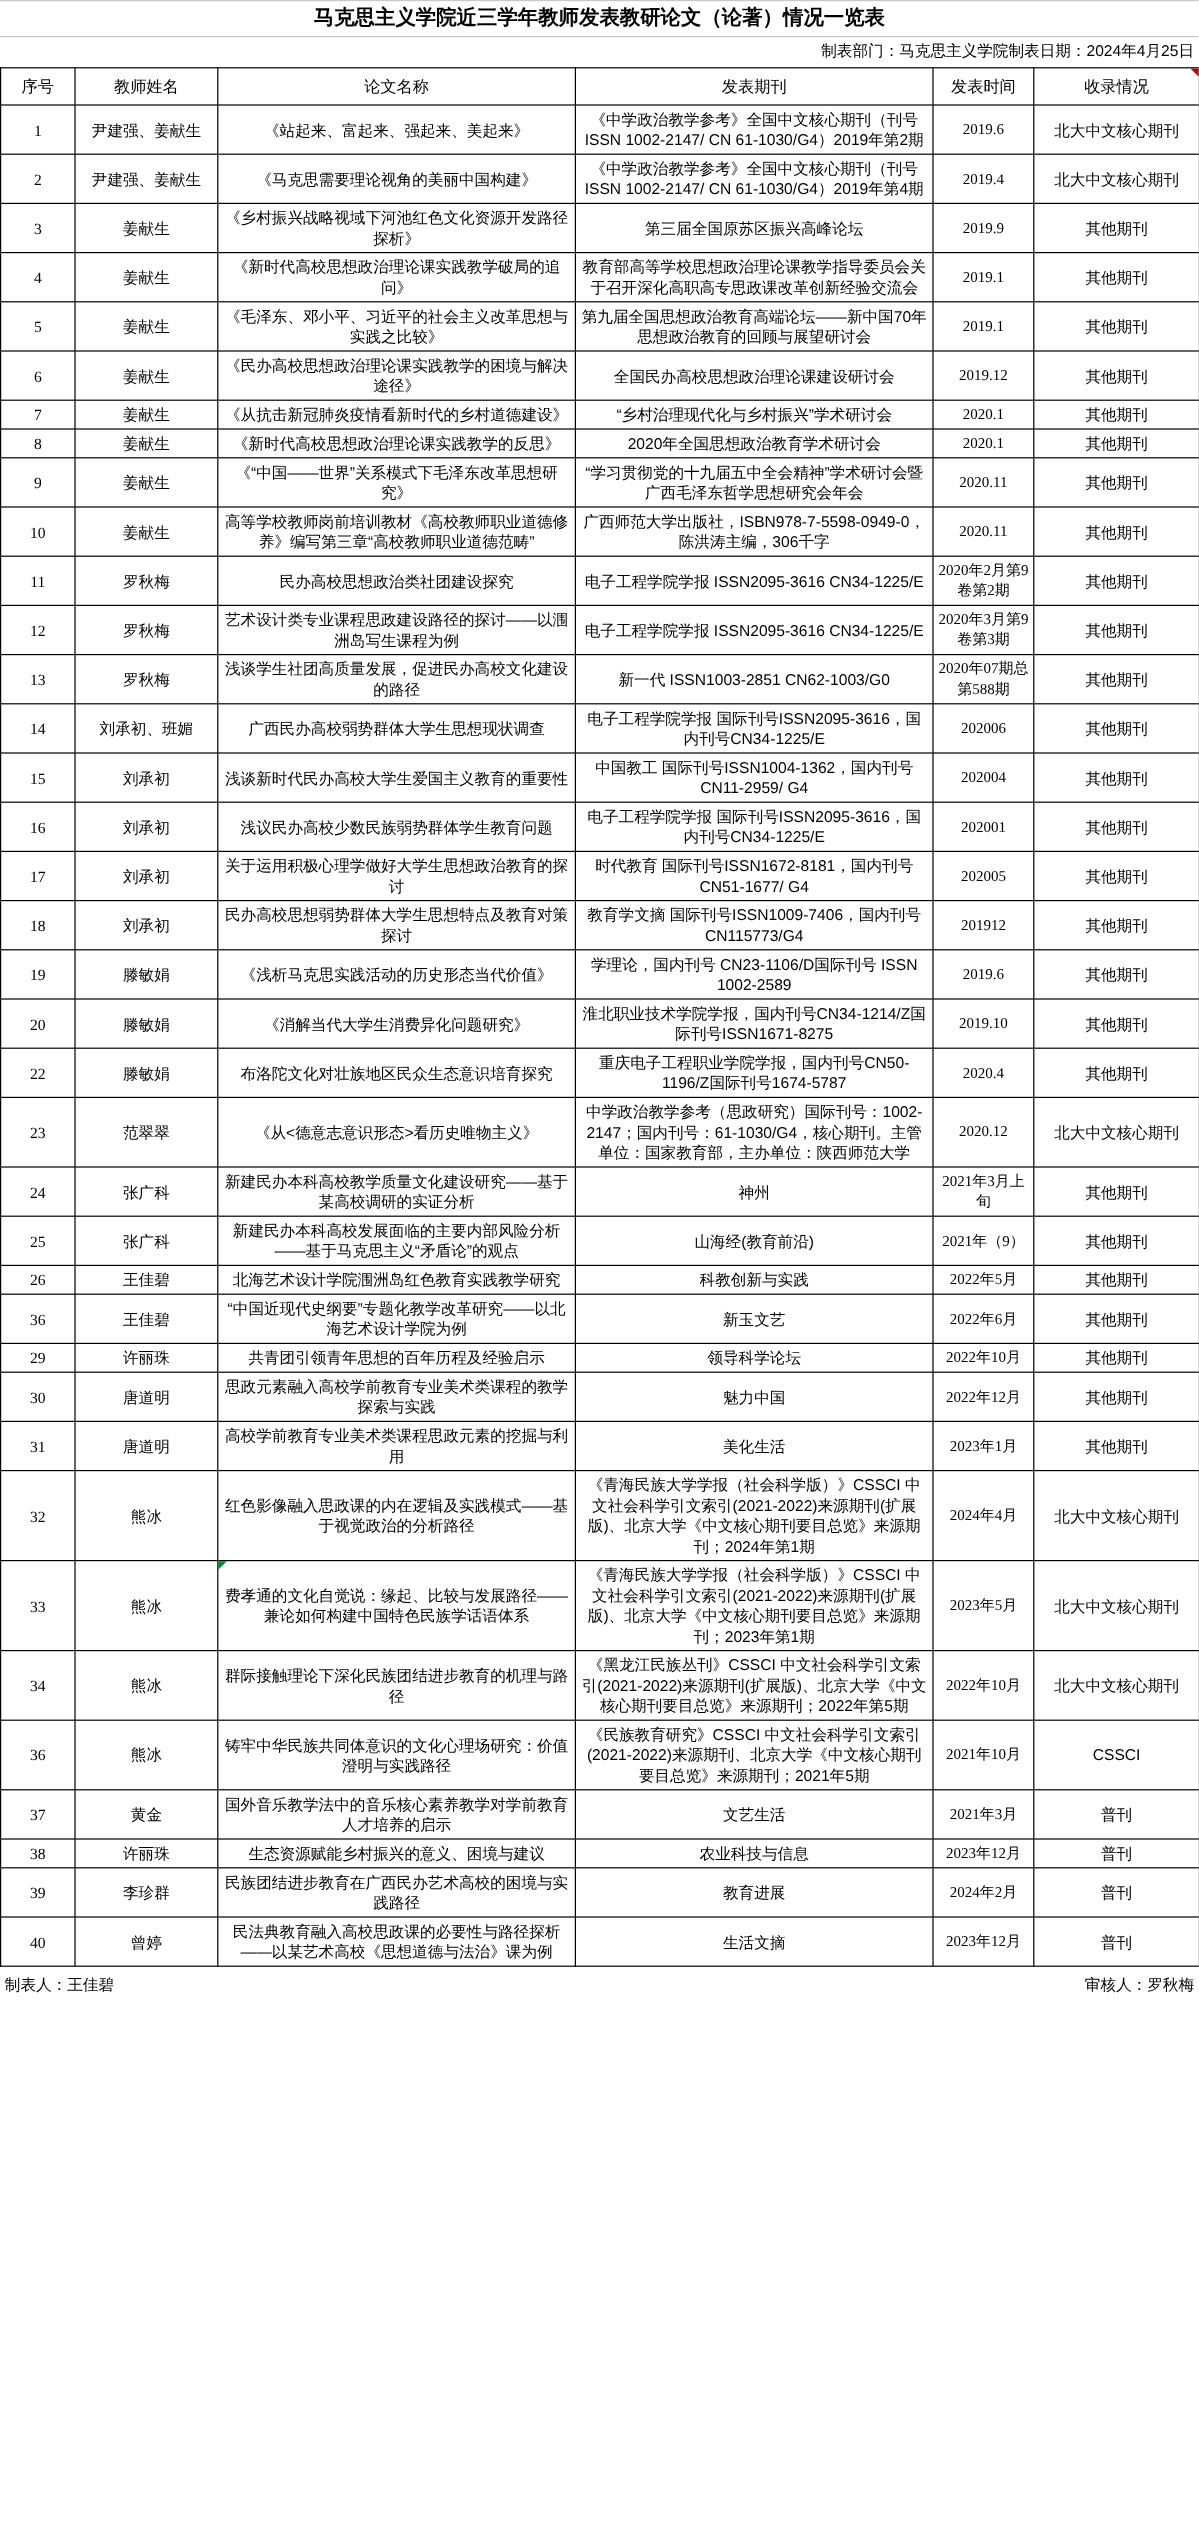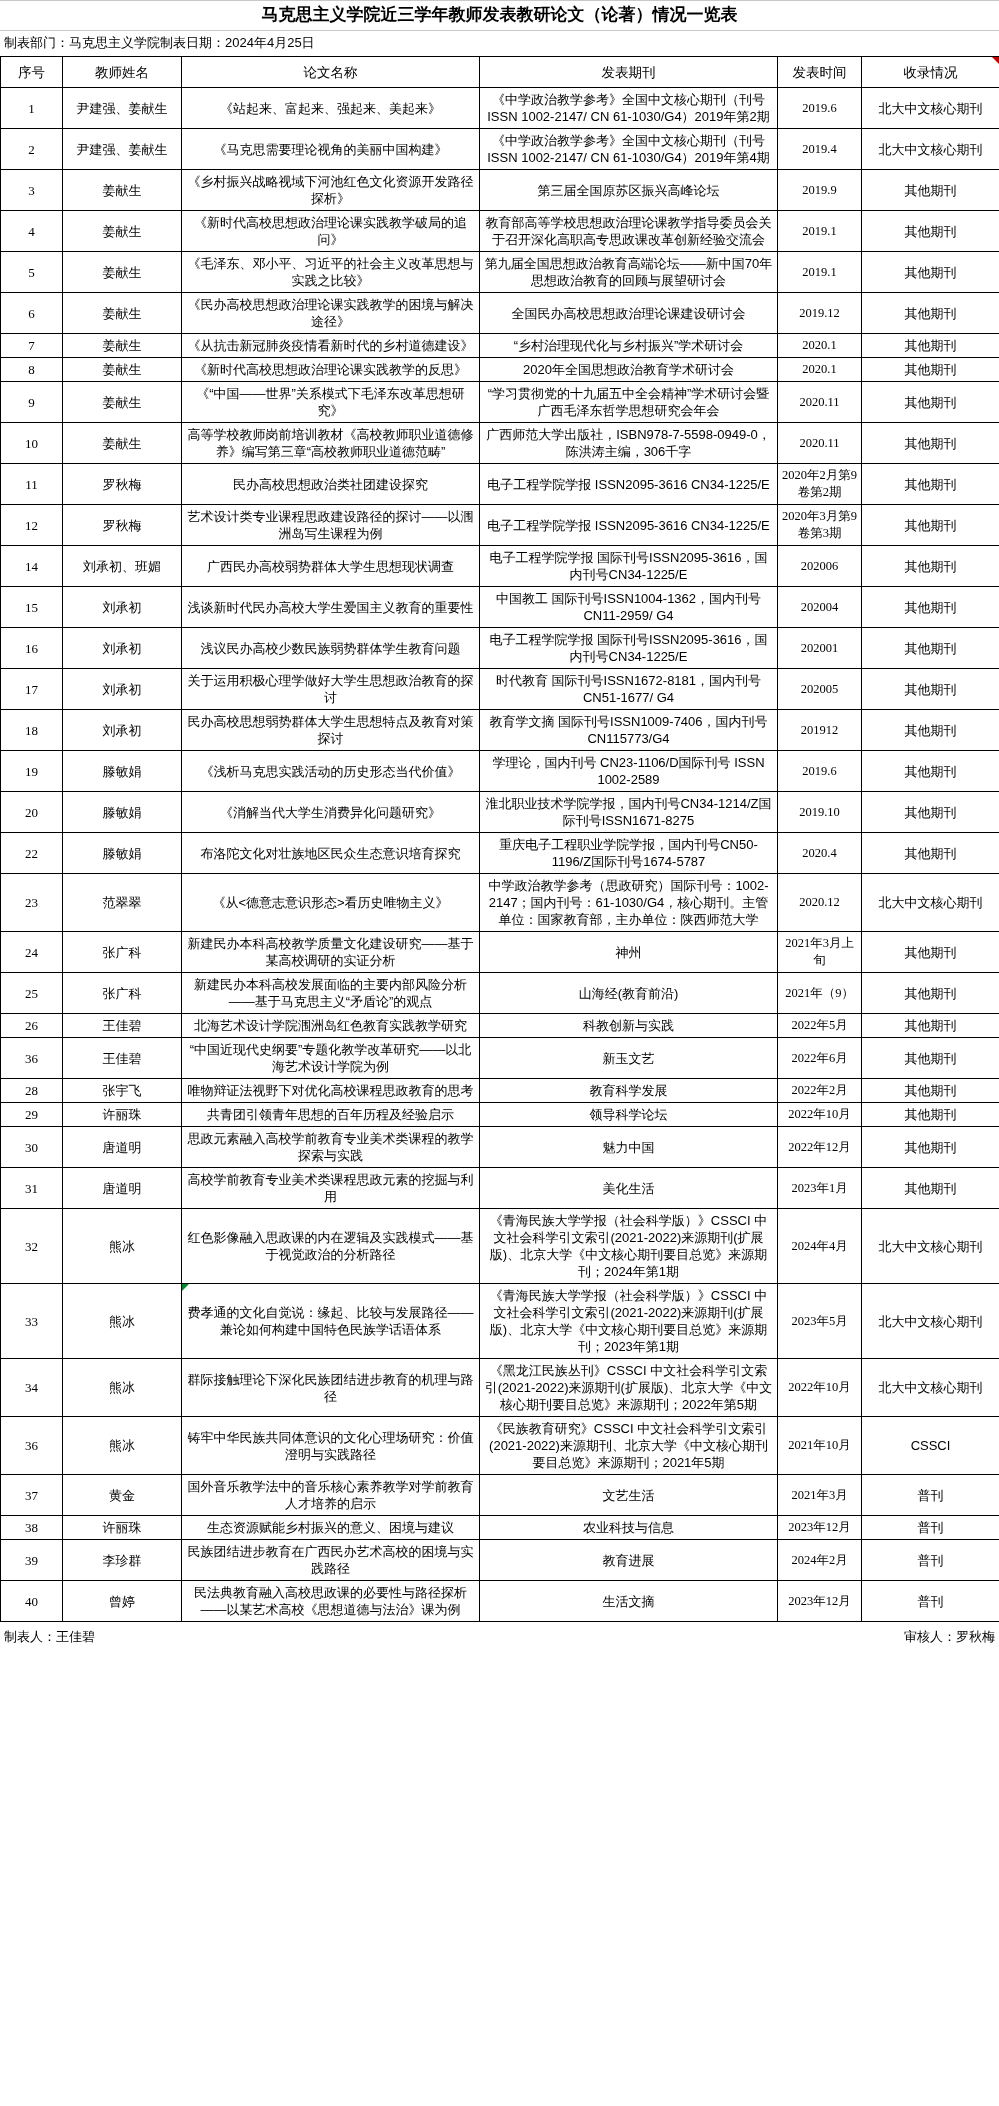--- a/index.html
+++ b/index.html
@@ -4,21 +4,21 @@
 <style>
   html,body{margin:0;padding:0;background:#fff;color:#000;}
   body{width:999px;font-family:"Liberation Sans","DejaVu Sans",sans-serif;}
   .sheet{width:999px;border-top:1px solid #c9c9c9;}
   .title-row{
     text-align:center;font-weight:bold;font-size:17px;line-height:24px;
     padding:2px 0 3px;border-bottom:1px solid #c9c9c9;
     font-family:"Liberation Sans","DejaVu Sans",sans-serif;
   }
   .meta-row{
-    display:flex;justify-content:flex-start;align-items:center;
+    display:flex;justify-content:flex-end;align-items:center;
     font-size:13px;padding:3px 4px 4px;
   }
   table.papers{width:999px;border-collapse:collapse;table-layout:fixed;}
   col.c1{width:62px}col.c2{width:119px}col.c3{width:298px}
   col.c4{width:298px}col.c5{width:84px}col.c6{width:138px}
   th,td{
     border:1px solid #000;text-align:center;vertical-align:middle;
     padding:3px 3px;font-size:13px;line-height:17px;font-weight:normal;
     word-break:break-word;position:relative;
   }
@@ -200,20 +200,31 @@
           <td>罗秋梅</td>
           <td class="ptitle">
             
             <span>艺术设计类专业课程思政建设路径的探讨——以涠洲岛写生课程为例</span>
           </td>
           <td class="journal">电子工程学院学报  ISSN2095-3616 CN34-1225/E</td>
           <td class="time">2020年3月第9卷第3期</td>
           <td>其他期刊</td>
         </tr>
         <tr>
+          <td class="num">13</td>
+          <td>罗秋梅</td>
+          <td class="ptitle">
+            
+            <span>浅谈学生社团高质量发展，促进民办高校文化建设的路径</span>
+          </td>
+          <td class="journal">新一代  ISSN1003-2851  CN62-1003/G0</td>
+          <td class="time">2020年07期总第588期</td>
+          <td>其他期刊</td>
+        </tr>
+        <tr>
           <td class="num">14</td>
           <td>刘承初、班媚</td>
           <td class="ptitle">
             
             <span>广西民办高校弱势群体大学生思想现状调查</span>
           </td>
           <td class="journal">电子工程学院学报  国际刊号ISSN2095-3616，国内刊号CN34-1225/E</td>
           <td class="time">202006</td>
           <td>其他期刊</td>
         </tr>
@@ -340,31 +351,20 @@
         </tr>
         <tr>
           <td class="num">36</td>
           <td>王佳碧</td>
           <td class="ptitle">
             
             <span>“中国近现代史纲要”专题化教学改革研究——以北海艺术设计学院为例</span>
           </td>
           <td class="journal">新玉文艺</td>
           <td class="time">2022年6月</td>
-          <td>其他期刊</td>
-        </tr>
-        <tr>
-          <td class="num">28</td>
-          <td>张宇飞</td>
-          <td class="ptitle">
-            
-            <span>唯物辩证法视野下对优化高校课程思政教育的思考</span>
-          </td>
-          <td class="journal">教育科学发展</td>
-          <td class="time">2022年2月</td>
           <td>其他期刊</td>
         </tr>
         <tr>
           <td class="num">29</td>
           <td>许丽珠</td>
           <td class="ptitle">
             
             <span>共青团引领青年思想的百年历程及经验启示</span>
           </td>
           <td class="journal">领导科学论坛</td>

